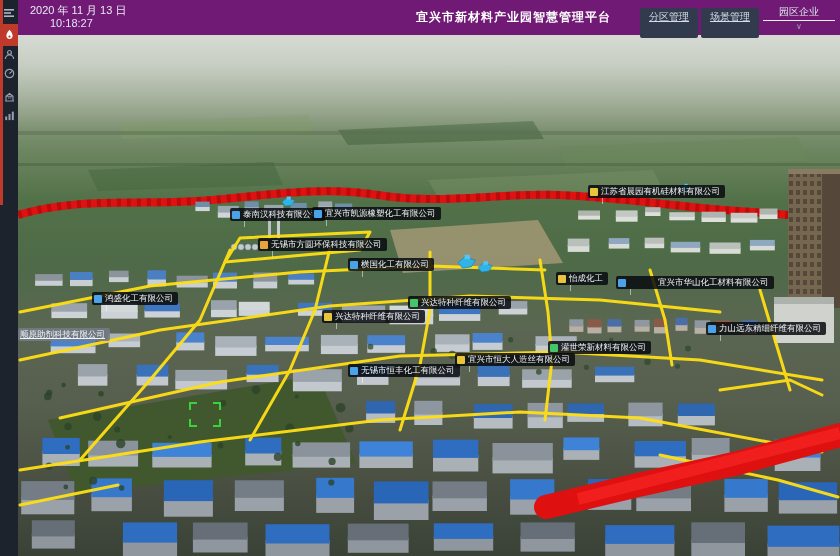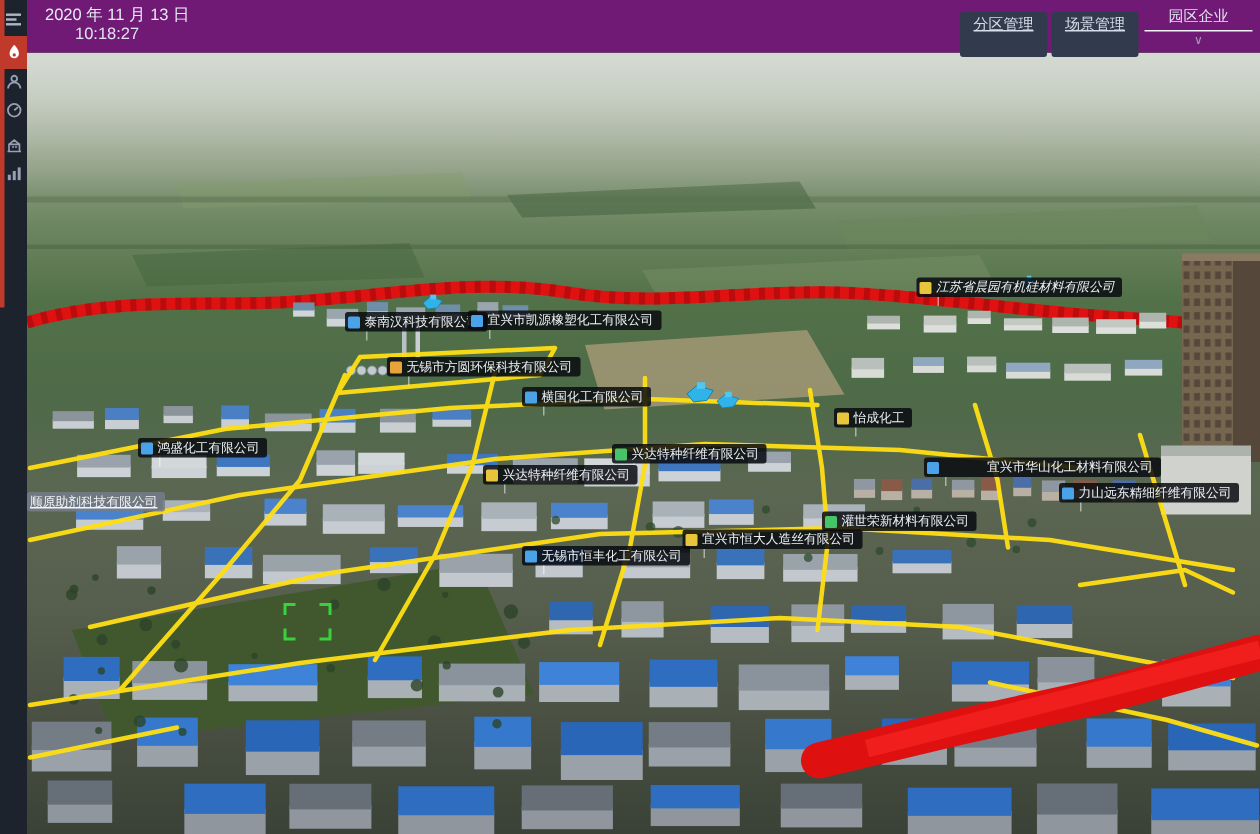--- a/index.html
+++ b/index.html
@@ -83,20 +83,21 @@
         <rect x="7.8" y="1.6" width="2" height="8.5"></rect>
       </svg>
   </div>
 </div>
 
 <div id="topbar">
   <div class="date-block">
     <div>2020 年 11 月 13 日</div>
     <div class="time">10:18:27</div>
   </div>
+  <div id="page-title">宜兴市新材料产业园智慧管理平台</div>
   <div class="tb-btn" id="btn-zone">分区管理</div>
   <div class="tb-btn" id="btn-scene">场景管理</div>
   <div id="dd-enterprise">
     <span class="dd-label">园区企业</span>
     <span class="dd-rule"></span>
     <span class="dd-chevron">∨</span>
   </div>
 </div>
 
 <div id="map">
@@ -473,31 +474,31 @@
       <div class="map-label" style="left: 240px; top: 203px;">
         <span class="lab-ic" style="background: rgb(232, 164, 58);"></span>
         <span class="leader"></span>
         <span>无锡市方圆环保科技有限公司</span>
       </div>
       <div class="map-label" style="left: 330px; top: 223px;">
         <span class="lab-ic" style="background: rgb(74, 163, 232);"></span>
         <span class="leader"></span>
         <span>横国化工有限公司</span>
       </div>
-      <div class="map-label" style="left: 593px; top: 150px; font-style: italic;">
+      <div class="map-label" style="left: 570px; top: 150px;">
         <span class="lab-ic" style="background: rgb(232, 197, 58);"></span>
         <span class="leader"></span>
         <span>江苏省晨园有机硅材料有限公司</span>
       </div>
       <div class="map-label" style="left: 538px; top: 237px;">
         <span class="lab-ic" style="background: rgb(232, 197, 58);"></span>
         <span class="leader"></span>
         <span>怡成化工</span>
       </div>
-      <div class="map-label" style="left: 598px; top: 270px; gap: 32px;">
+      <div class="map-label" style="left: 598px; top: 241px; gap: 32px;">
         <span class="lab-ic" style="background: rgb(74, 163, 232);"></span>
         <span class="leader"></span>
         <span>宜兴市华山化工材料有限公司</span>
       </div>
       <div class="map-label" style="left: 688px; top: 287px;">
         <span class="lab-ic" style="background: rgb(74, 163, 232);"></span>
         <span class="leader"></span>
         <span>力山远东精细纤维有限公司</span>
       </div>
       <div class="map-label" style="left: 530px; top: 306px;">

